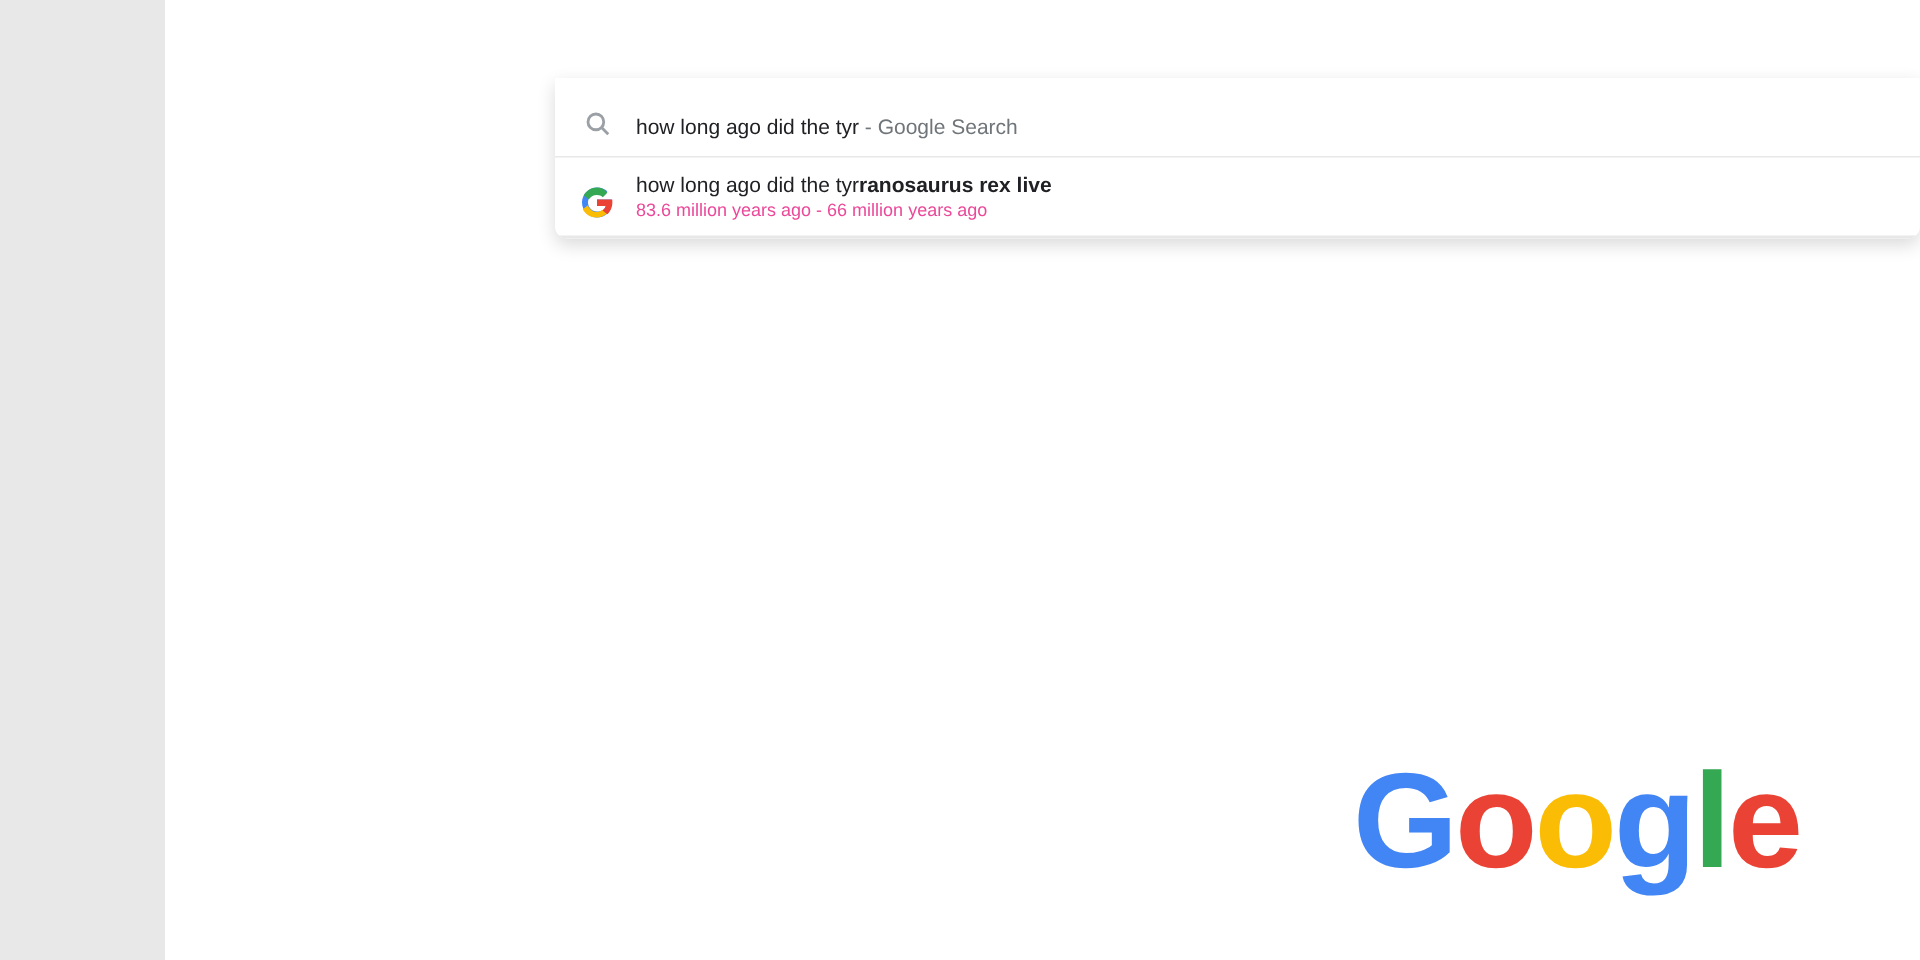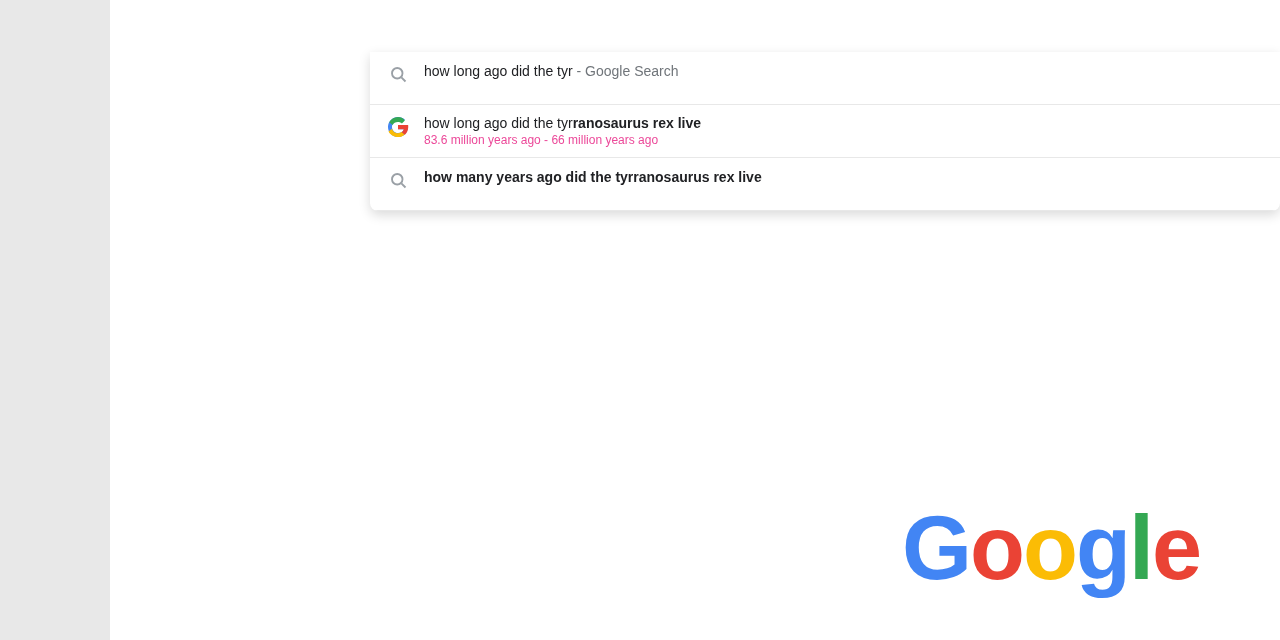--- a/index.html
+++ b/index.html
@@ -165,21 +165,21 @@
     }
 
     .dropdown-divider {
       height: 1px;
       background: #e8e8e8;
       margin: 0;
     }
 
     .dropdown-item {
       display: flex;
-      align-items: flex-start;
+      align-items: flex-end;
       padding: 10px 16px;
       cursor: pointer;
       gap: 14px;
       min-height: 52px;
     }
 
     .dropdown-item-icon {
       width: 24px;
       height: 24px;
       flex-shrink: 0;
@@ -315,31 +315,20 @@
       <div class="dropdown-item-content">
         <div class="dropdown-item-main">
           <span>how long ago did the tyr</span><span class="bold">ranosaurus rex live</span>
         </div>
         <div class="dropdown-item-sub">83.6 million years ago - 66 million years ago</div>
       </div>
     </div>
 
     <div class="dropdown-divider"></div>
 
-    <div class="dropdown-item">
-      <div class="dropdown-item-icon">
-        <svg class="search-icon-svg" viewBox="0 0 24 24" fill="none" stroke="#9aa0a6" stroke-width="2.5">
-          <circle cx="11" cy="11" r="7"></circle>
-          <line x1="16.5" y1="16.5" x2="22" y2="22"></line>
-        </svg>
-      </div>
-      <div class="dropdown-item-content">
-        <span class="dropdown-item-main bold">how many years ago did the tyrranosaurus rex live</span>
-      </div>
-    </div>
 
     <div class="dropdown-divider"></div>
 
 
   </div>
 
 </div>
 
 <div style="position:absolute; top:0; left:110px; right:0; bottom:0; background:#fff; z-index:0;">
 

